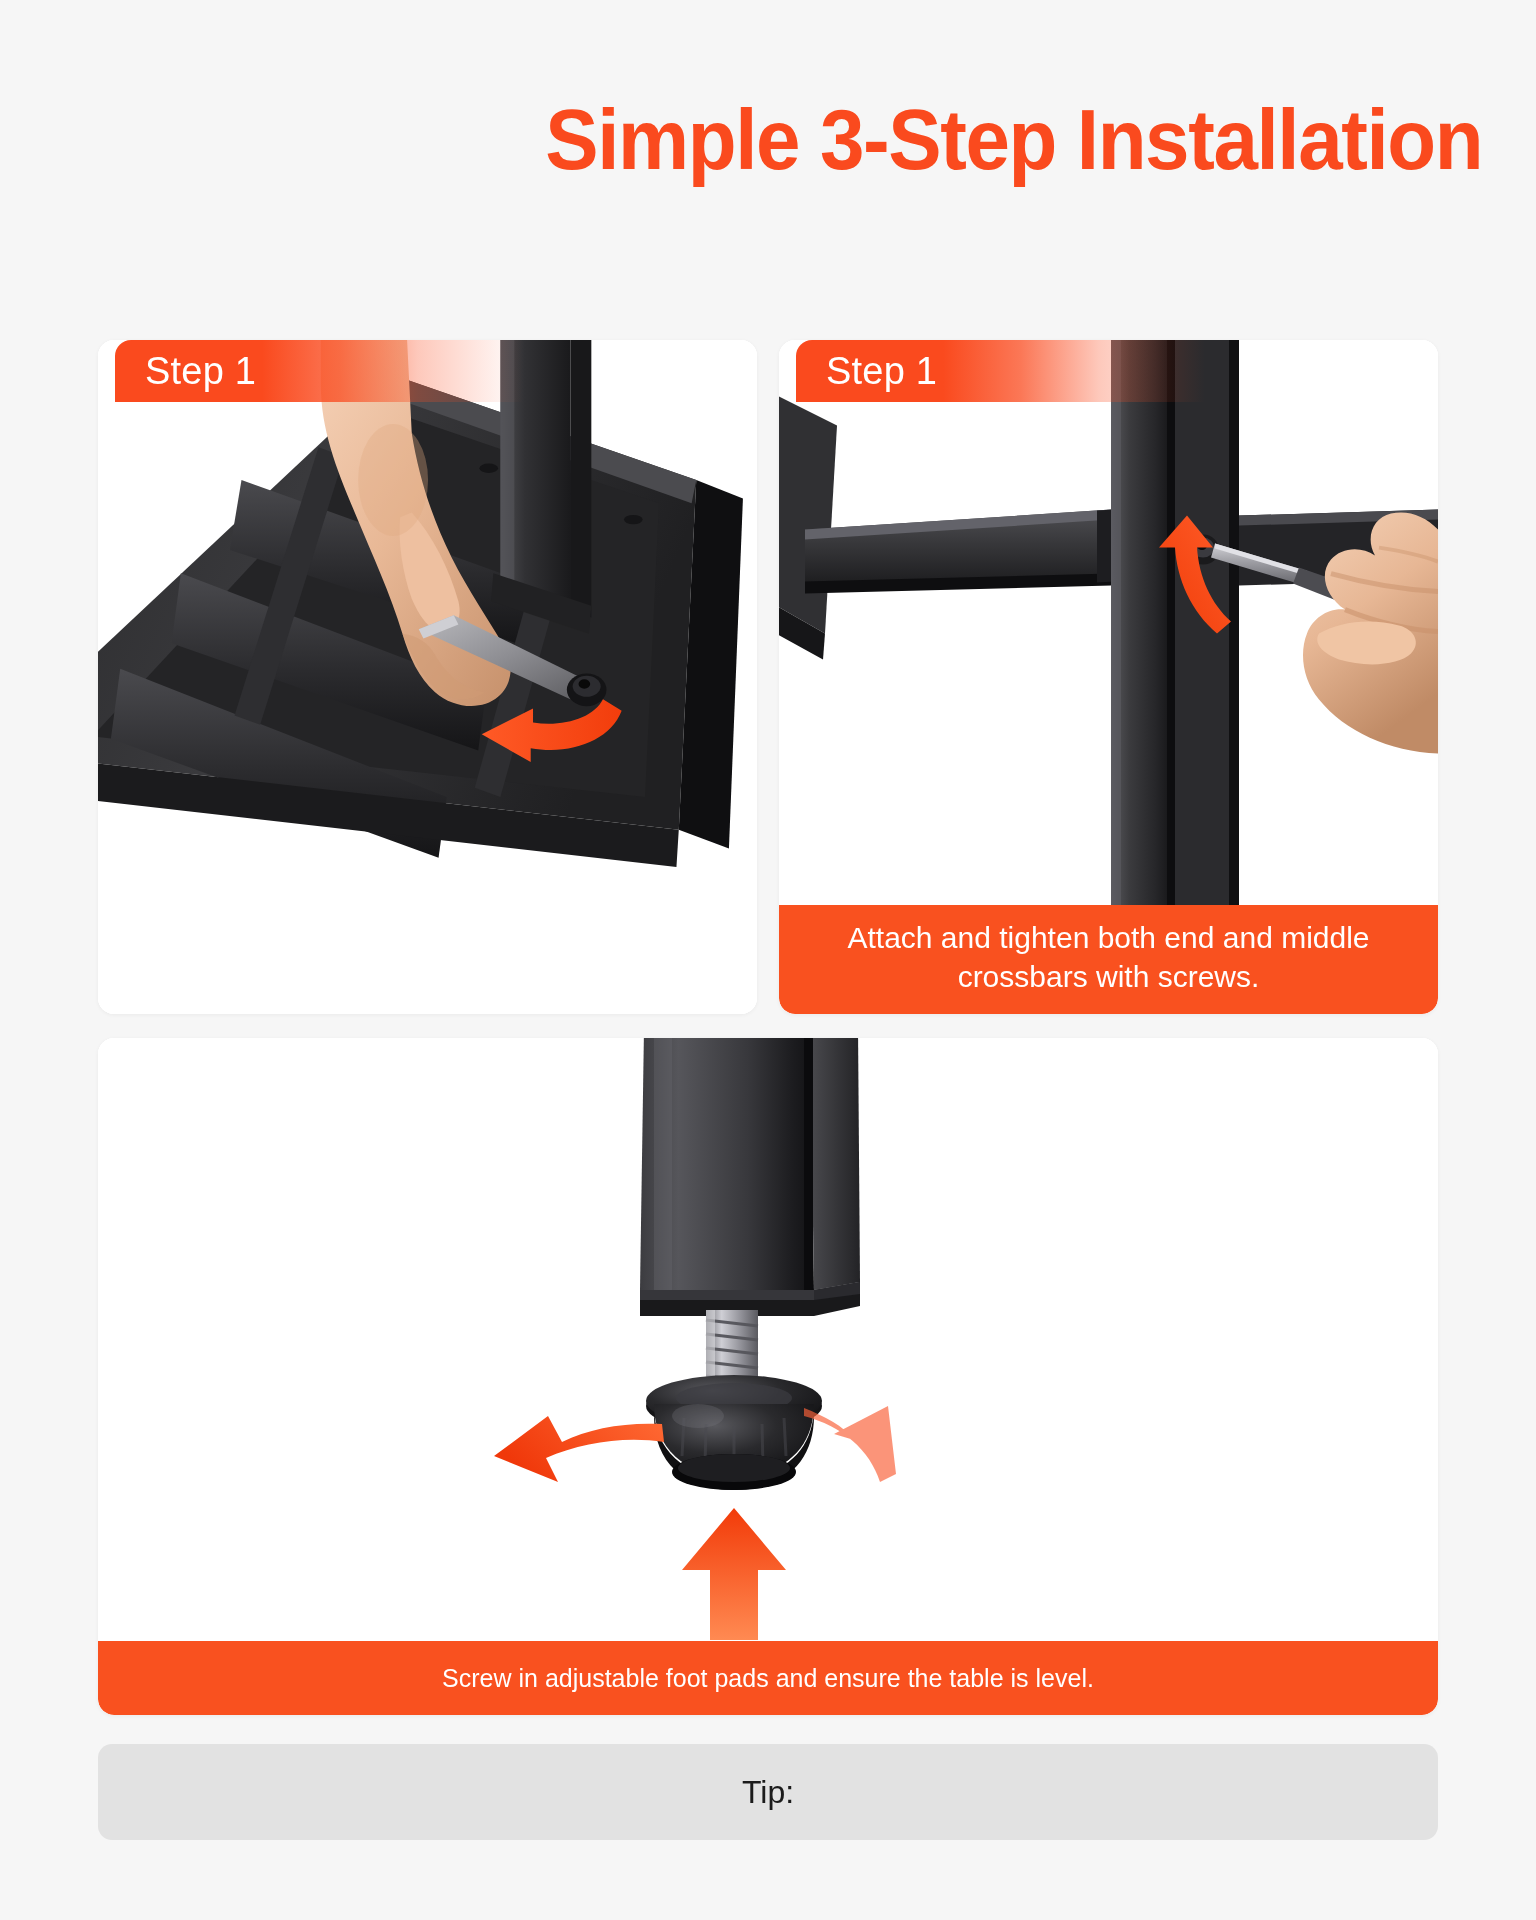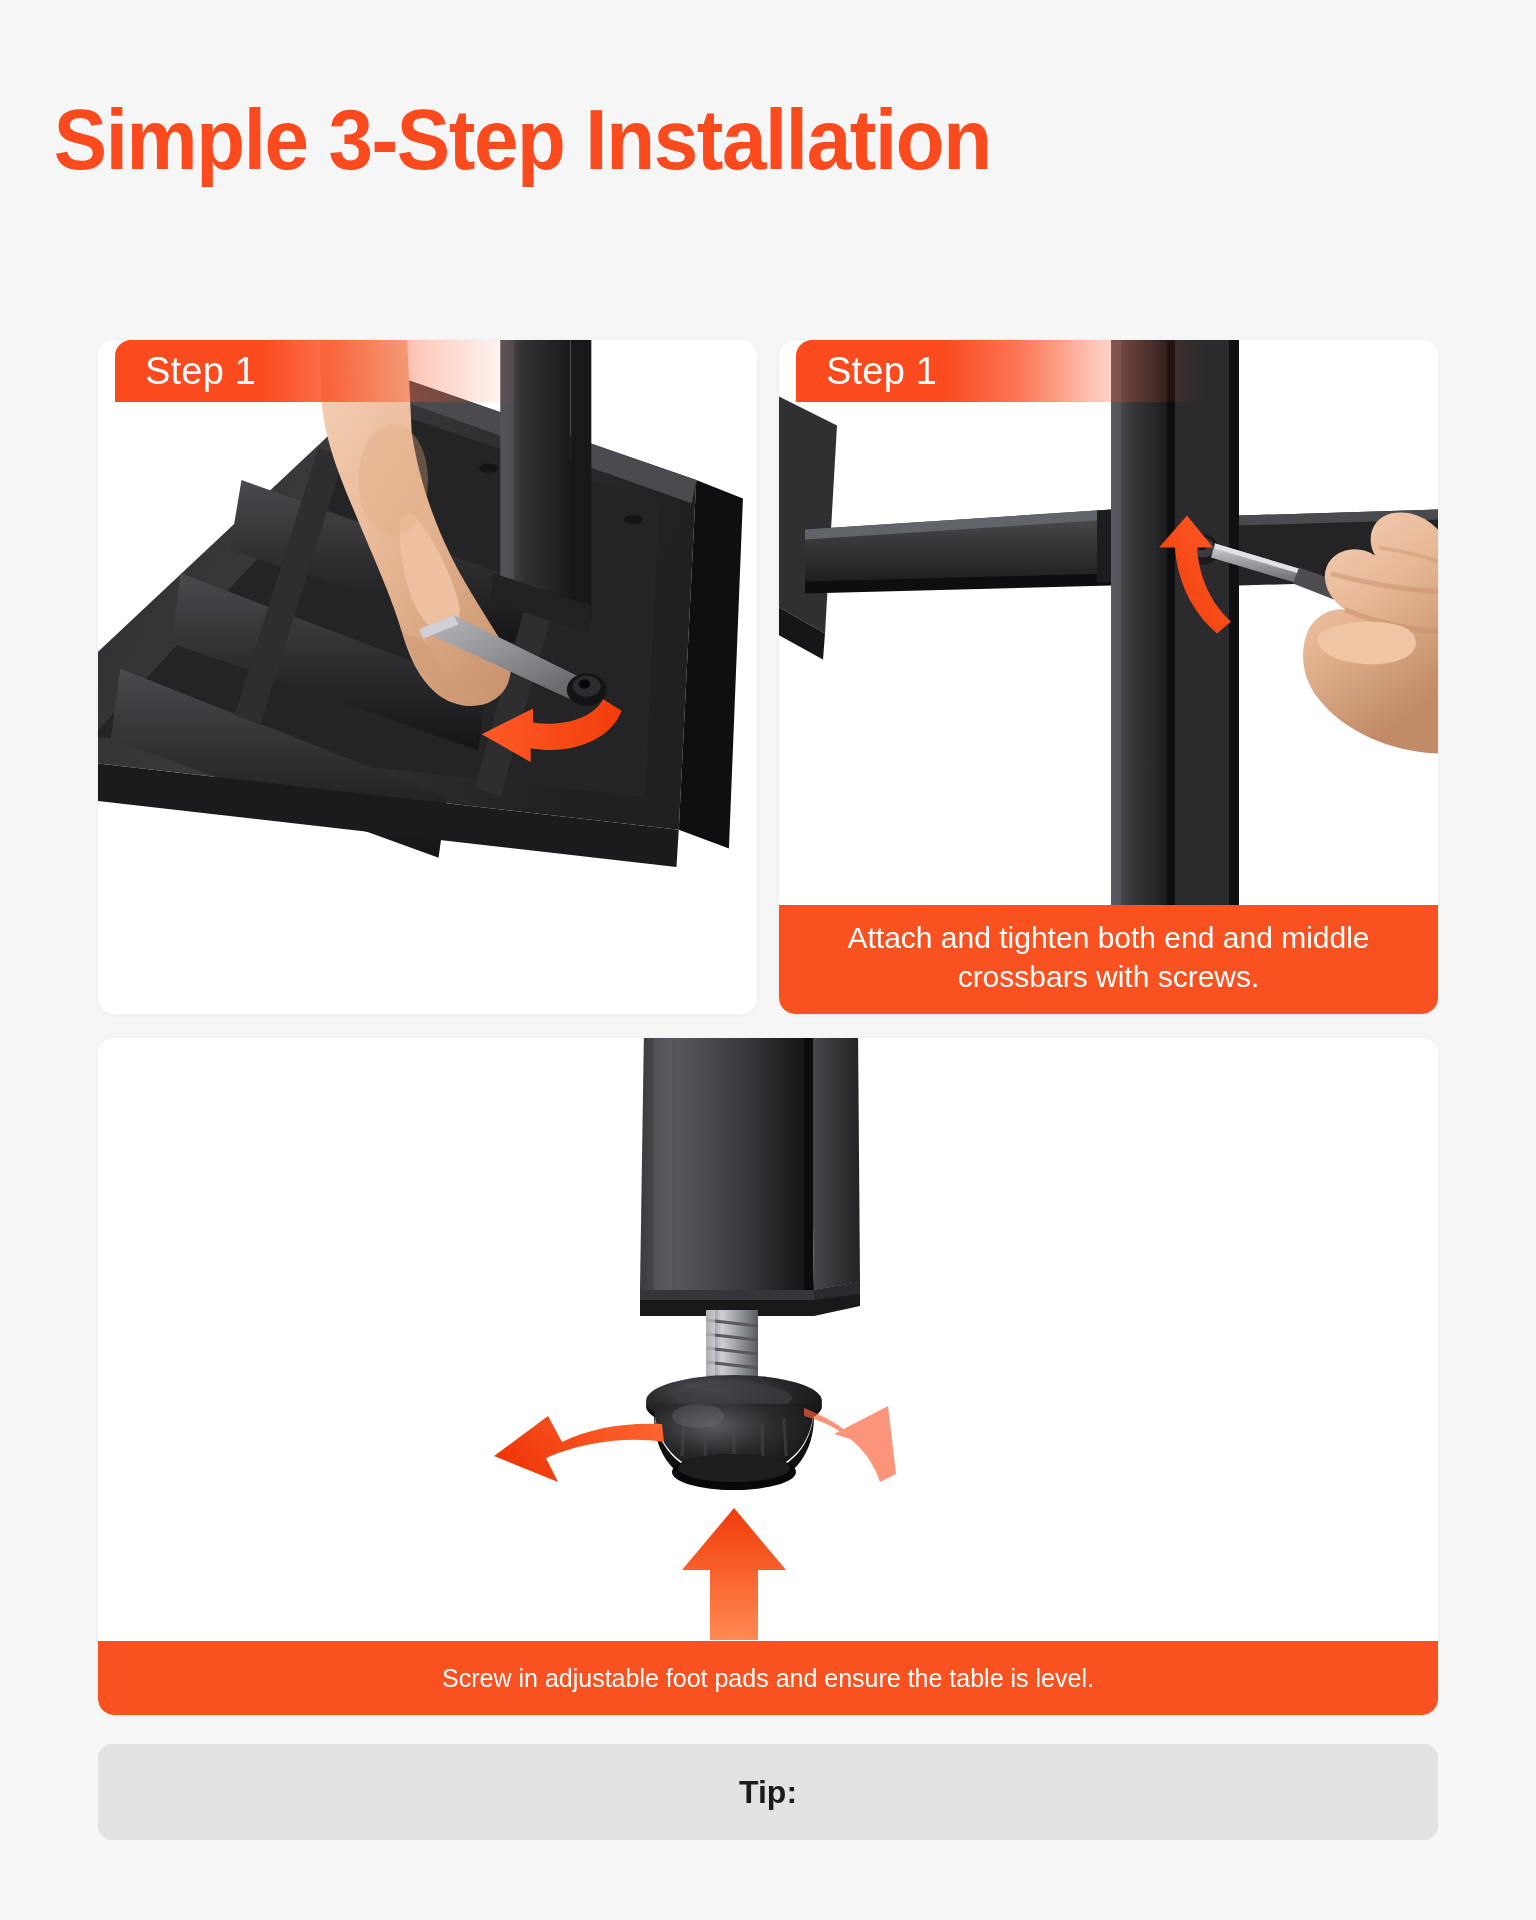--- a/index.html
+++ b/index.html
@@ -19,21 +19,21 @@
     height: 1920px;
     background: #f6f6f6;
   }
 
   
   .title-wrap {
     position: absolute;
     top: 96px;
     left: 0;
     width: 1536px;
-    text-align: left;
+    text-align: right;
   }
   .main-title {
     font-family: "Liberation Sans", sans-serif;
     font-size: 86px;
     font-weight: 700;
     letter-spacing: -1.5px;
     color: #fa4a1e;
     line-height: 1;
     transform: scaleX(0.93);
     transform-origin: center;
@@ -140,21 +140,21 @@
     width: 1340px;
     height: 96px;
     background: #e2e2e2;
     border-radius: 14px;
     display: flex;
     align-items: center;
     justify-content: center;
     color: #1b1b1b;
     font-size: 32px;
   }
-  .tip-bold { font-weight: 700; }
+  .tip-bold { font-weight: 400; }
 
   
   .stage-svg { position: absolute; inset: 0; width: 100%; height: 100%; display: block; }
 </style>
 </head>
 <body>
 
 <div class="page">
 
   <div class="title-wrap">

